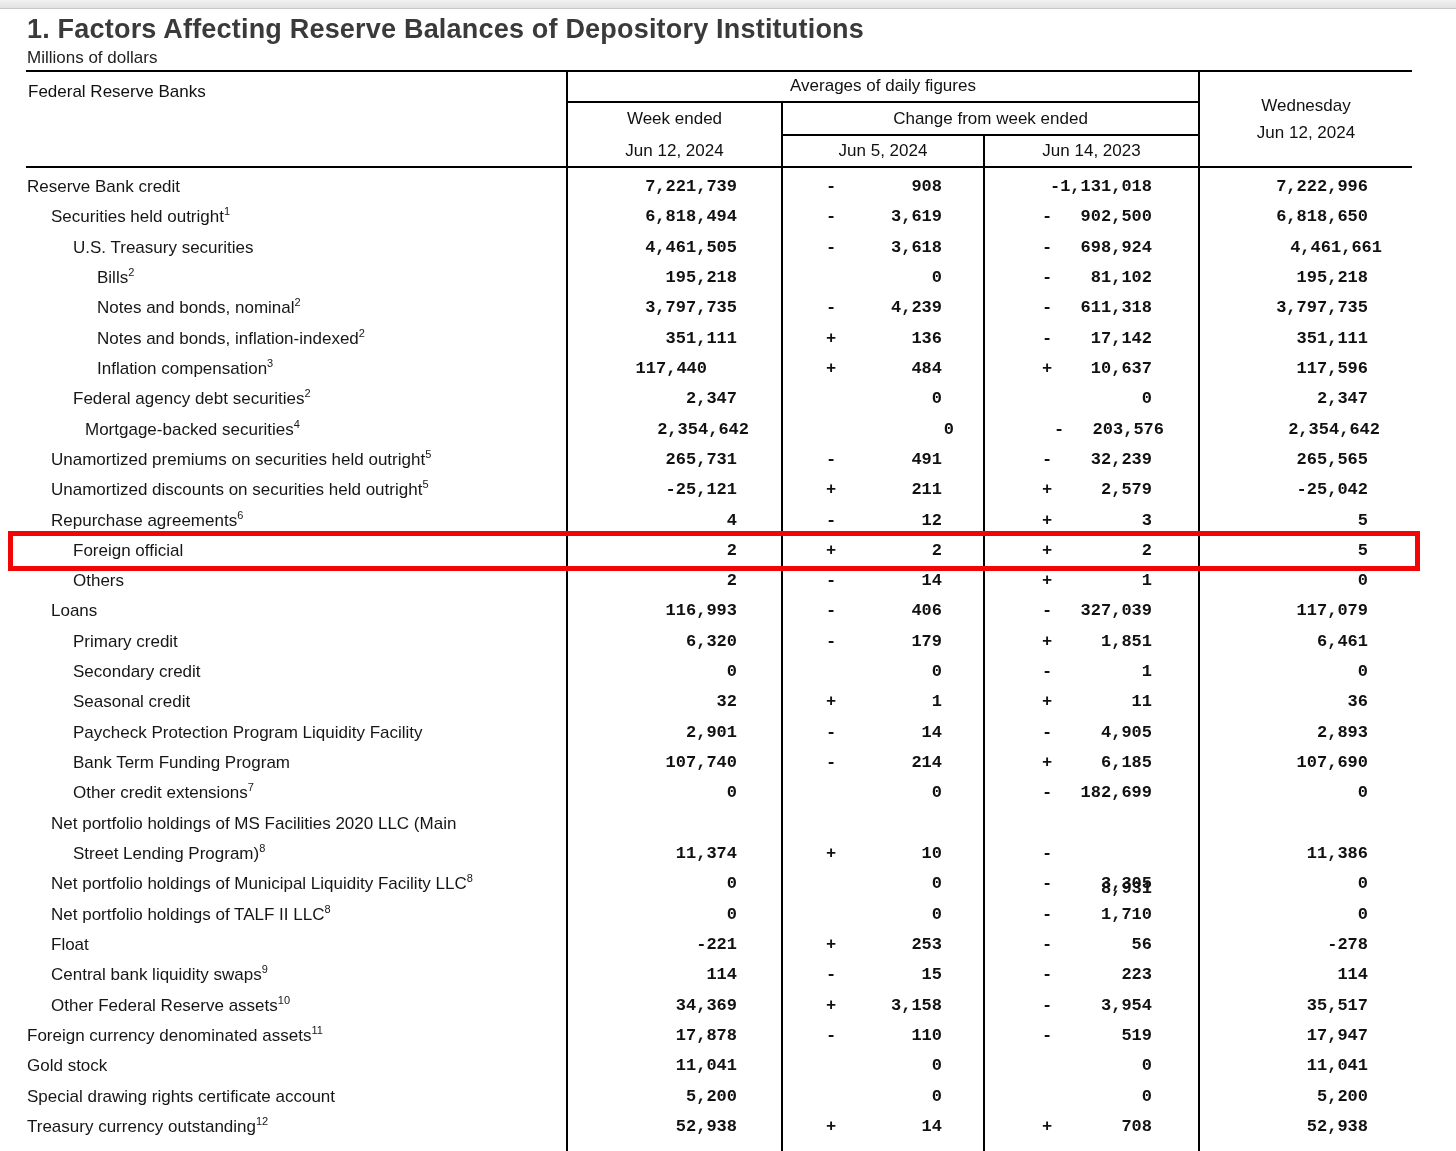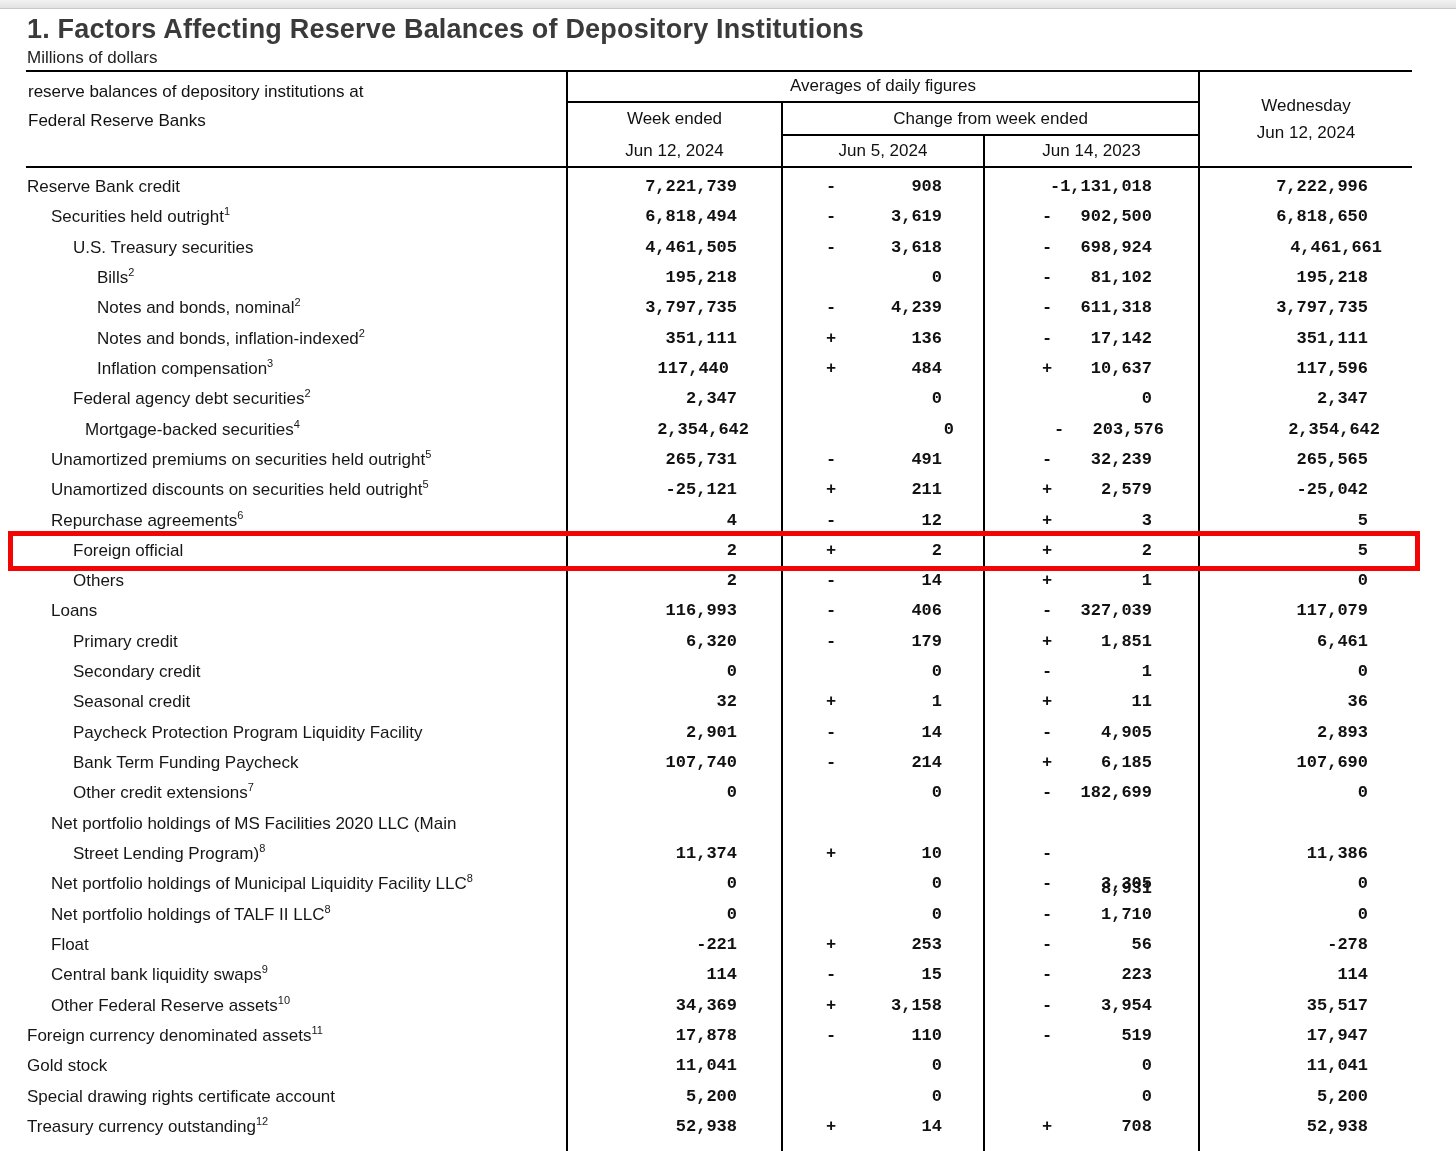--- a/index.html
+++ b/index.html
@@ -38,21 +38,20 @@
     <div class="hline" style="left:26px;top:70px;width:1386px;height:2px;"></div>
     <div class="hline" style="left:566px;top:101px;width:632px;height:2px;"></div>
     <div class="hline" style="left:781px;top:134px;width:417px;height:2px;"></div>
     <div class="hline" style="left:26px;top:166px;width:1386px;height:2px;"></div>
     <div class="vline" style="left:566px;top:70px;width:2px;height:1081px;"></div>
     <div class="vline" style="left:781px;top:101px;width:2px;height:1050px;"></div>
     <div class="vline" style="left:983px;top:134px;width:2px;height:1017px;"></div>
     <div class="vline" style="left:1198px;top:70px;width:2px;height:1081px;"></div>
 
     <div class="stub">
-      <div>reserve balances of depository institutions at</div>
       <div>Federal Reserve Banks</div>
     </div>
     <div class="hdr" style="left:568px;top:71px;width:630px;height:30px;">Averages of daily figures</div>
     <div class="hdr" style="left:568px;top:103px;width:213px;height:31px;">Week ended</div>
     <div class="hdr" style="left:783px;top:103px;width:415px;height:31px;">Change from week ended</div>
     <div class="hdr" style="left:568px;top:136px;width:213px;height:30px;">Jun 12, 2024</div>
     <div class="hdr" style="left:783px;top:136px;width:200px;height:30px;">Jun 5, 2024</div>
     <div class="hdr" style="left:985px;top:136px;width:213px;height:30px;">Jun 14, 2023</div>
     <div class="hdr" style="left:1200px;top:71px;width:212px;height:95px;flex-direction:column;line-height:27px;">
       <div>Wednesday</div>
@@ -109,21 +108,21 @@
           <div class="lbl" style="left: 97px;">Notes and bonds, inflation-indexed<sup>2</sup></div>
           <div class="num" style="left: 576px; width: 161px;">351,111</div>
           <div class="num sgn" style="left: 820px; width: 22px;">+</div>
           <div class="num" style="left: 828px; width: 114px;">136</div>
           <div class="num sgn" style="left: 1036px; width: 22px;">-</div>
           <div class="num" style="left: 1008px; width: 144px;">17,142</div>
           <div class="num" style="left: 1200px; width: 168px;">351,111</div>
         </div>
         <div class="row" style="top: 353px;">
           <div class="lbl" style="left: 97px;">Inflation compensation<sup>3</sup></div>
-          <div class="num" style="left: 568px; width: 161px;">117,440</div>
+          <div class="num" style="left: 546px; width: 161px;">117,440</div>
           <div class="num sgn" style="left: 820px; width: 22px;">+</div>
           <div class="num" style="left: 828px; width: 114px;">484</div>
           <div class="num sgn" style="left: 1036px; width: 22px;">+</div>
           <div class="num" style="left: 1008px; width: 144px;">10,637</div>
           <div class="num" style="left: 1200px; width: 168px;">117,596</div>
         </div>
         <div class="row" style="top: 383px;">
           <div class="lbl" style="left: 73px;">Federal agency debt securities<sup>2</sup></div>
           <div class="num" style="left: 576px; width: 161px;">2,347</div>
           <div class="num sgn" style="left: 820px; width: 22px;"></div>
@@ -225,21 +224,21 @@
         <div class="row" style="top: 717px;">
           <div class="lbl" style="left: 73px;">Paycheck Protection Program Liquidity Facility</div>
           <div class="num" style="left: 576px; width: 161px;">2,901</div>
           <div class="num sgn" style="left: 820px; width: 22px;">-</div>
           <div class="num" style="left: 828px; width: 114px;">14</div>
           <div class="num sgn" style="left: 1036px; width: 22px;">-</div>
           <div class="num" style="left: 1008px; width: 144px;">4,905</div>
           <div class="num" style="left: 1200px; width: 168px;">2,893</div>
         </div>
         <div class="row" style="top: 747px;">
-          <div class="lbl" style="left: 73px;">Bank Term Funding Paycheck</div>
+          <div class="lbl" style="left: 73px;">Bank Term Funding Program</div>
           <div class="num" style="left: 576px; width: 161px;">107,740</div>
           <div class="num sgn" style="left: 820px; width: 22px;">-</div>
           <div class="num" style="left: 828px; width: 114px;">214</div>
           <div class="num sgn" style="left: 1036px; width: 22px;">+</div>
           <div class="num" style="left: 1008px; width: 144px;">6,185</div>
           <div class="num" style="left: 1200px; width: 168px;">107,690</div>
         </div>
         <div class="row" style="top: 777px;">
           <div class="lbl" style="left: 73px;">Other credit extensions<sup>7</sup></div>
           <div class="num" style="left: 576px; width: 161px;">0</div>

